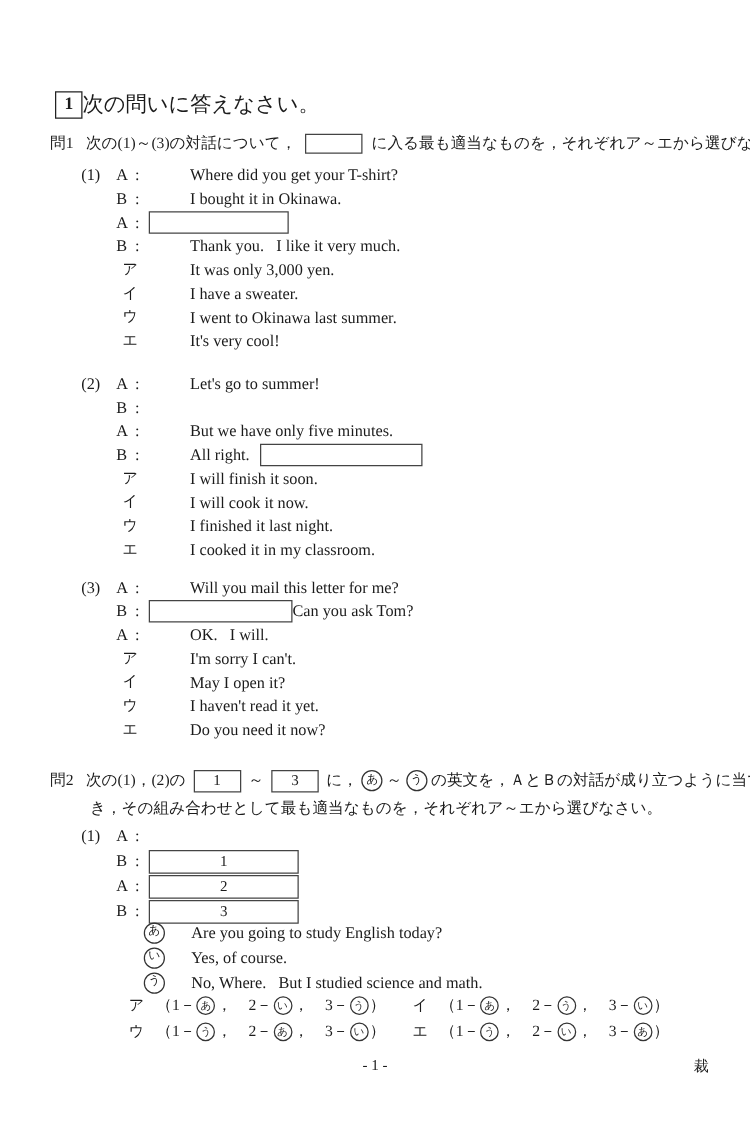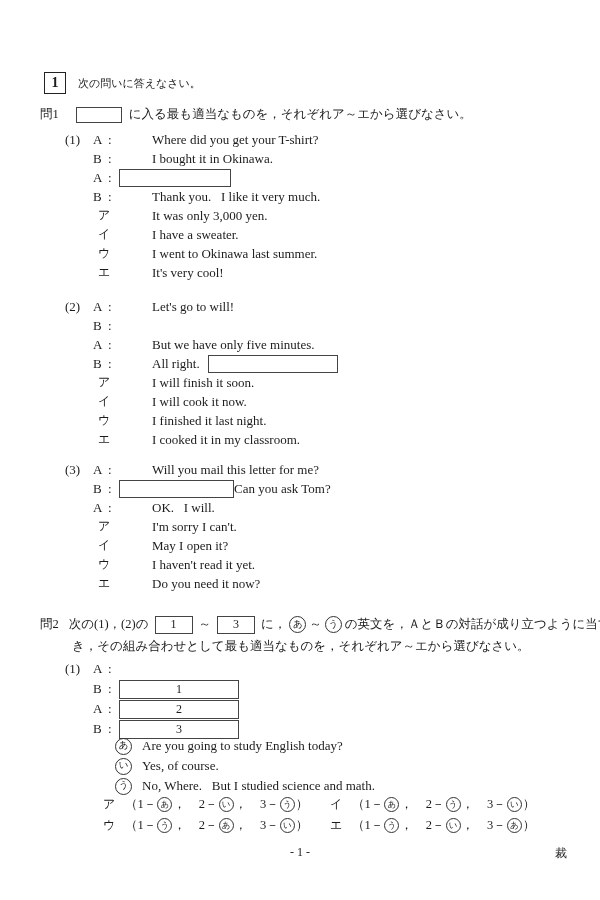--- a/index.html
+++ b/index.html
@@ -7,21 +7,21 @@
     position:relative;width:600px;height:900px;background:#ffffff;
     color:#1b1b1b;font-family:"Liberation Serif","DejaVu Serif",serif;
     font-size:13px;overflow:hidden;
   }
   
   .sec-row{position:absolute;top:72px;left:44px;display:flex;align-items:center;}
   .sec-box{
     display:inline-flex;width:20px;height:20px;border:1.8px solid #222;
     align-items:center;justify-content:center;font-size:14px;font-weight:bold;
   }
-  .sec-text{margin-left:12px;font-size:11px;}
+  .sec-text{font-size:17px;}
 
   
   .qhead{position:absolute;left:40px;height:19px;display:flex;align-items:center;
          white-space:nowrap;font-size:12.5px;}
   .qhead-q1{top:105px;}
   .qhead-q2a{top:615px;}
   .qhead-q2b{top:637px;padding-left:32px;align-items:center;}
   .q-label{margin-right:10px;text-align:center;}
 
   
@@ -56,21 +56,21 @@
   .ck{width:21px;font-size:12px;}
 
   
   .opts{position:absolute;left:115px;top:736px;}
   .optline{display:flex;align-items:center;height:20px;}
   .circ{
     display:inline-flex;width:15px;height:15px;border:1px solid #333;border-radius:50%;
     align-items:center;justify-content:center;font-size:9.5px;line-height:1;flex:none;
   }
   .circ-sm{width:13px;height:13px;font-size:8.5px;margin:0 1px;}
-  .opt-text{margin-left:10px;white-space:pre;}
+  .opt-text{margin-left:21px;white-space:pre;}
 
   
   .combos{
     position:absolute;left:103px;top:794px;
     display:grid;grid-template-columns:227px auto;row-gap:1px;
   }
   .combo{display:flex;align-items:center;height:20px;white-space:pre;font-size:12.5px;}
   .combo .ck{width:22px;}
   .cm{margin-right:13px;}
 
@@ -83,20 +83,21 @@
 
 <div class="page">
 
   <div class="sec-row">
     <span class="sec-box">1</span>
     <span class="sec-text">次の問いに答えなさい。</span>
   </div>
 
   <div class="qhead qhead-q1">
     <span class="q-label">問1</span>
+    <span>次の(1)～(3)の対話について，</span>
     <span class="blank blank-head"></span>
     <span>に入る最も適当なものを，それぞれア～エから選びなさい。</span>
   </div>
 
   <div class="item pos-i1">
     <div class="dline">
       <span class="ino">(1)</span>
       <span class="spk">A</span>
       <span class="col">:</span>
       <span class="dtext">Where did you get your T-shirt?</span>
@@ -135,21 +136,21 @@
       <span class="ck">エ</span>
       <span class="dtext">It's very cool!</span>
     </div>
   </div>
 
   <div class="item pos-i2">
     <div class="dline">
       <span class="ino">(2)</span>
       <span class="spk">A</span>
       <span class="col">:</span>
-      <span class="dtext">Let's go to will!</span>
+      <span class="dtext">Let's go to summer!</span>
     </div>
     <div class="dline">
       <span class="ino"></span>
       <span class="spk">B</span>
       <span class="col">:</span>
     </div>
     <div class="dline">
       <span class="ino"></span>
       <span class="spk">A</span>
       <span class="col">:</span>

